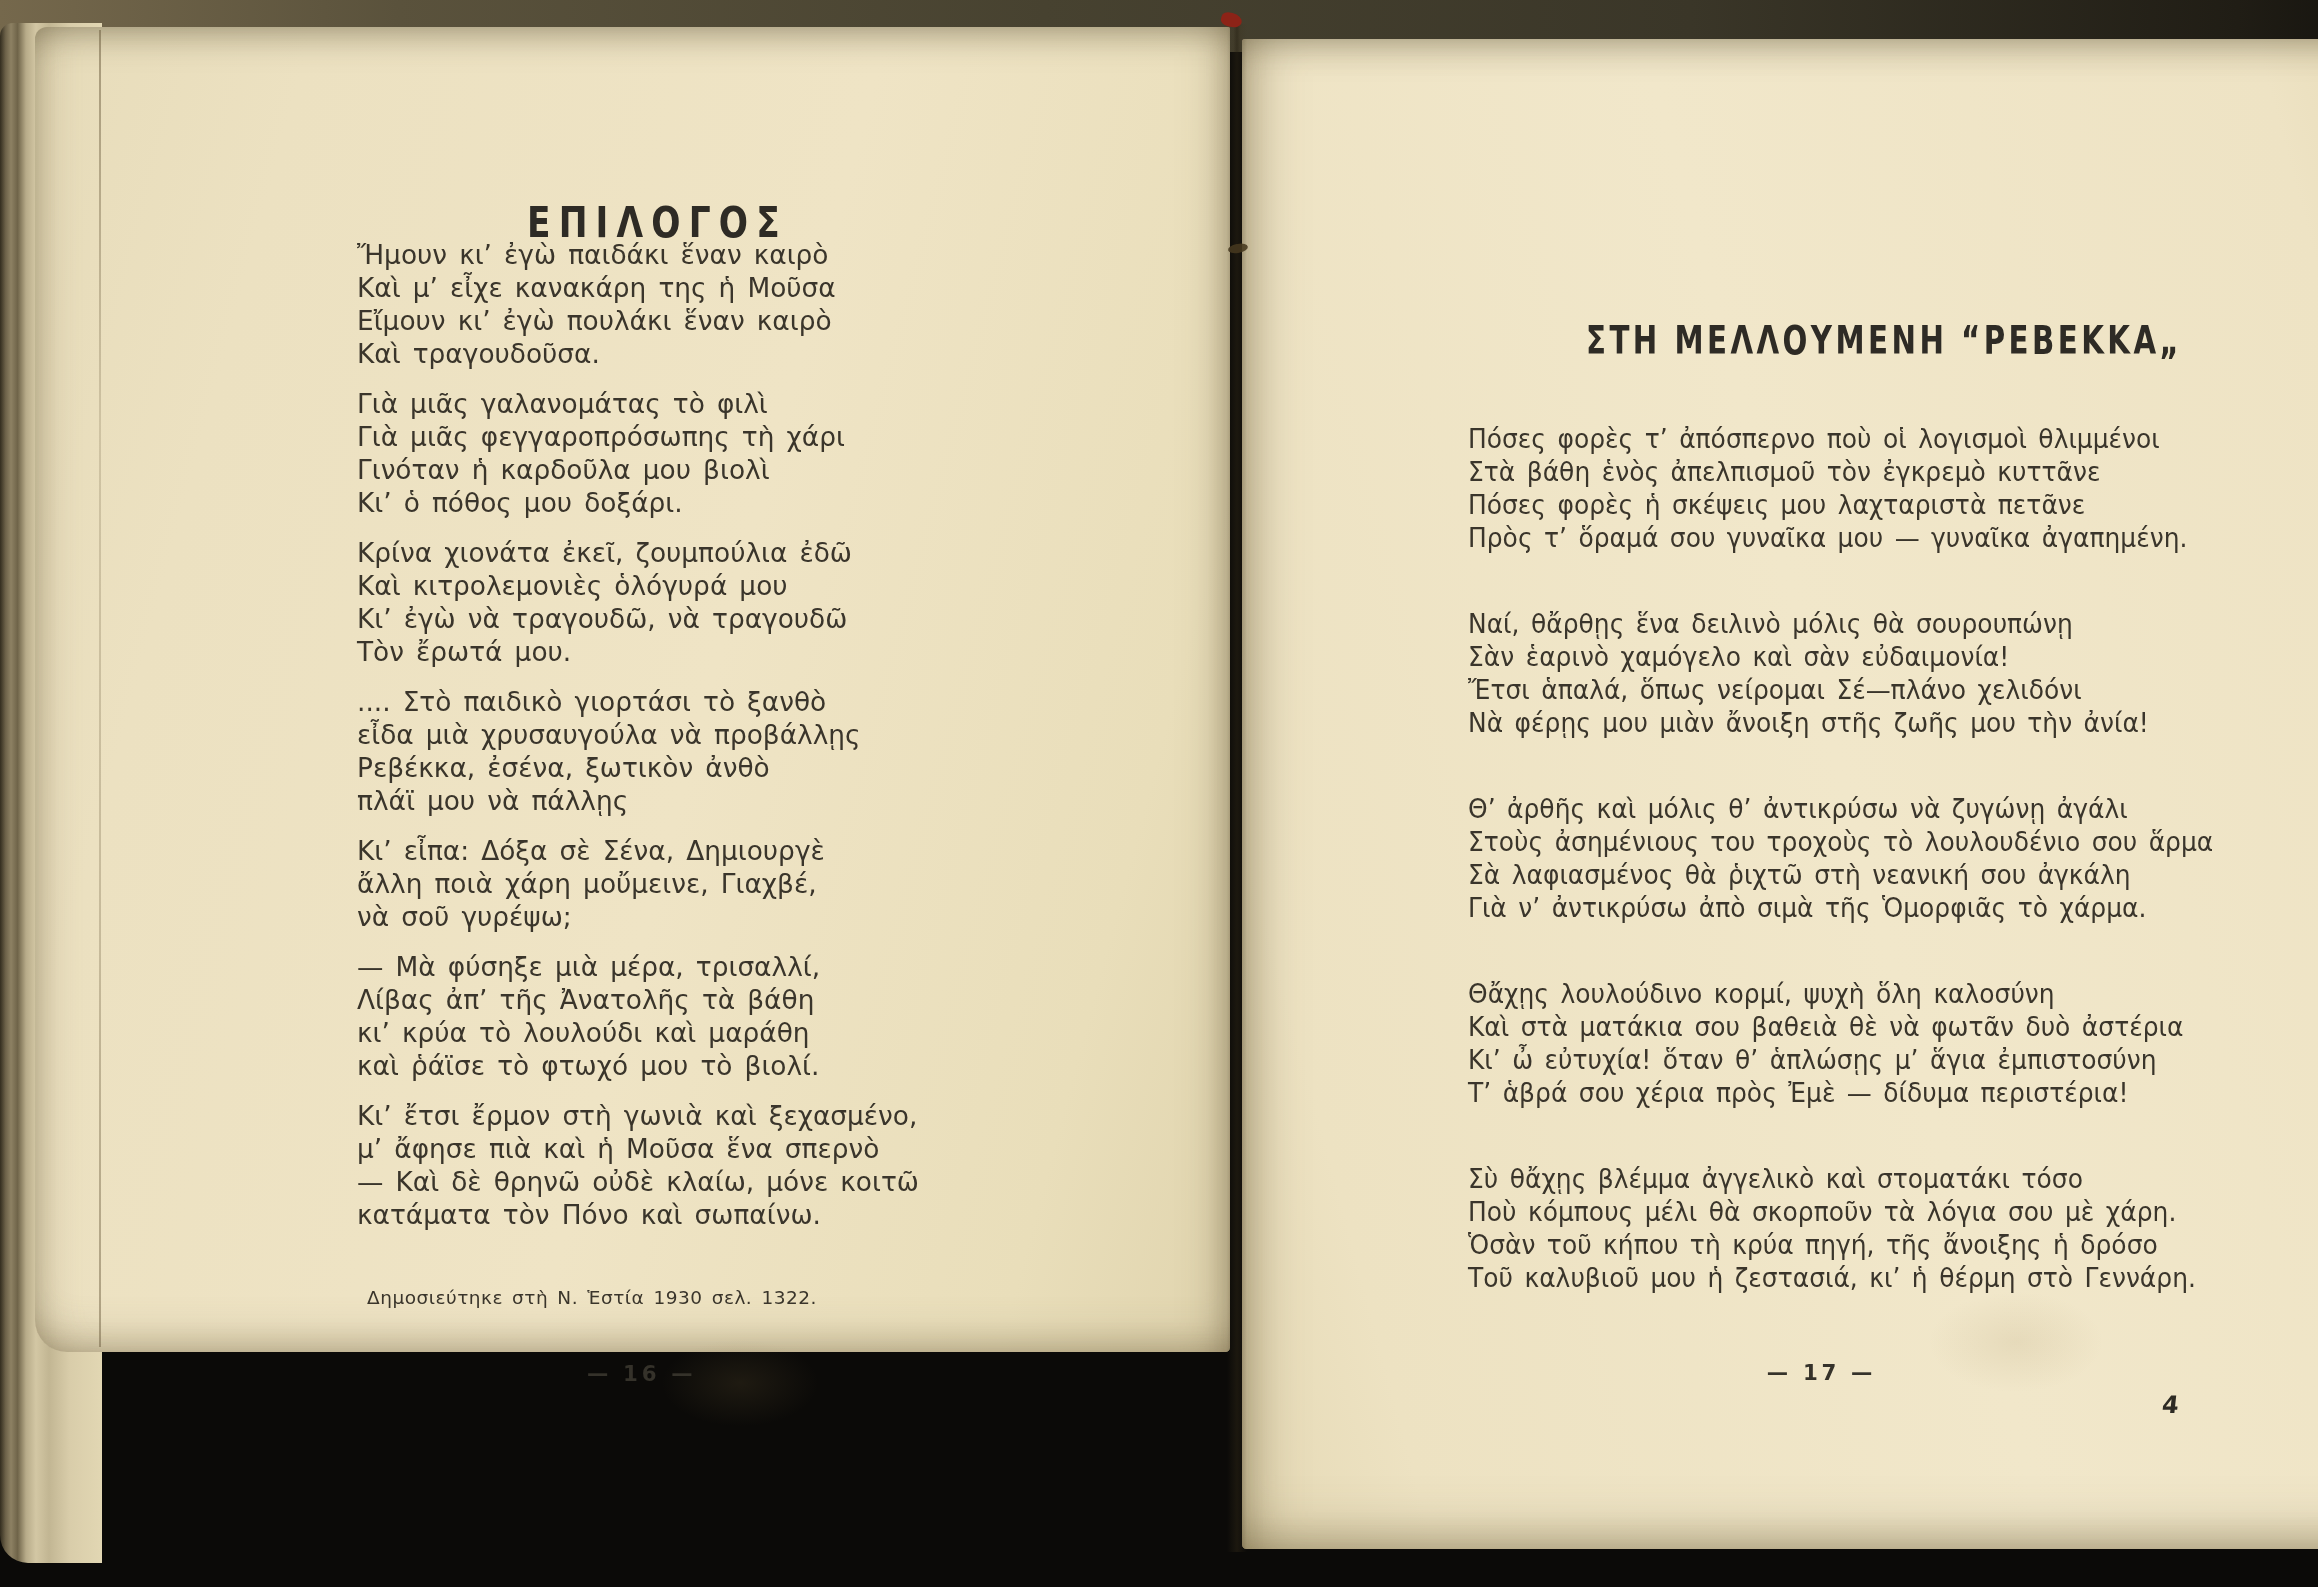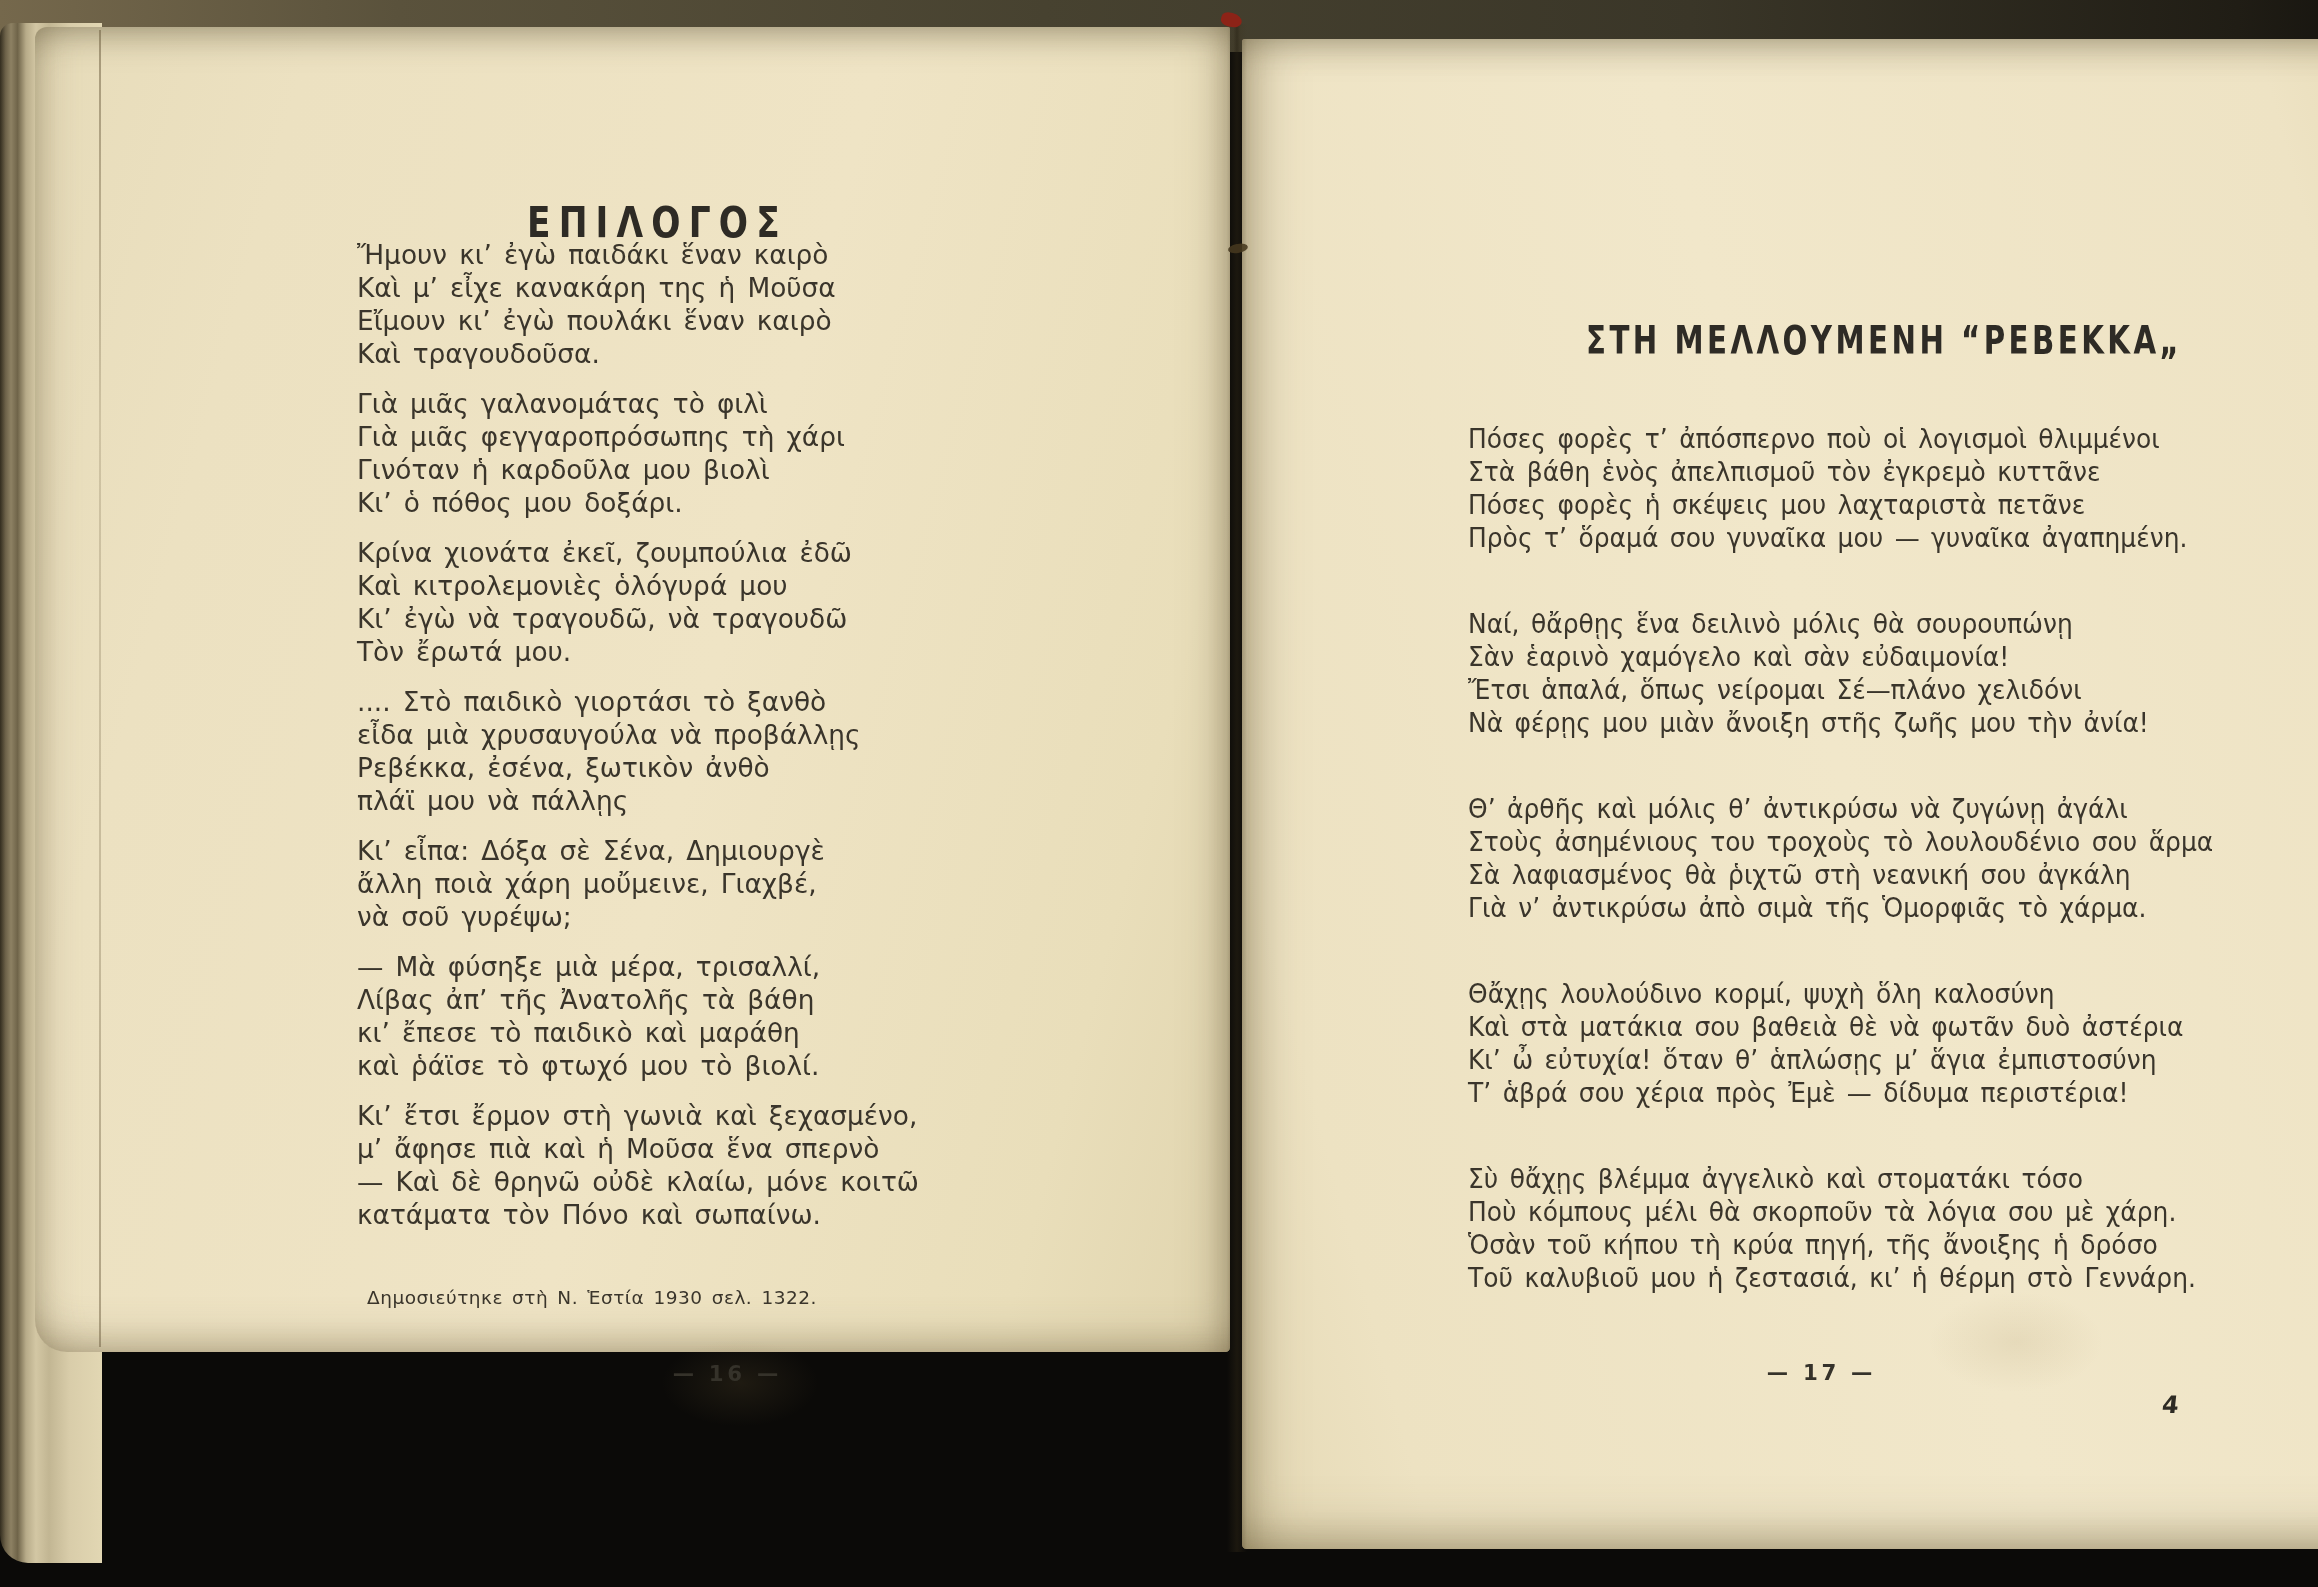--- a/index.html
+++ b/index.html
@@ -92,21 +92,21 @@
   .poem-right .stanza { margin:0 0 53px 0; }
   .footnote {
     position:absolute; left:332px; top:1260px;
     font-size:18.5px; letter-spacing:0.5px; word-spacing:2.8px;
     color: var(--ink, #3a352b); white-space:nowrap;
   }
   .pagenum {
     position:absolute; font-size:21.3px; font-weight:700;
     letter-spacing:3.7px; color:#35322a; white-space:nowrap;
   }
-  .pagenum-left  { left:552px; top:1334px; width:195px; text-align:right; }
+  .pagenum-left  { left:552px; top:1334px; width:195px; text-align:left; }
   .pagenum-right { left:482px; top:1321px; width:195px; text-align:center; }
   .sigmark {
     position:absolute; left:920px; top:1352px; font-size:24px; font-weight:700;
     color:#2e2b24; transform:skewX(-6deg);
   }
 </style>
 </head>
 <body>
 
 <div class="scene">
@@ -142,21 +142,21 @@
           <div class="line">πλάϊ μου νὰ πάλλῃς</div>
         </div>
         <div class="stanza">
           <div class="line">Κι’ εἶπα: Δόξα σὲ Σένα, Δημιουργὲ</div>
           <div class="line">ἄλλη ποιὰ χάρη μοὔμεινε, Γιαχβέ,</div>
           <div class="line">νὰ σοῦ γυρέψω;</div>
         </div>
         <div class="stanza">
           <div class="line">— Μὰ φύσηξε μιὰ μέρα, τρισαλλί,</div>
           <div class="line">Λίβας ἀπ’ τῆς Ἀνατολῆς τὰ βάθη</div>
-          <div class="line">κι’ ἔπεσε τὸ παιδικὸ καὶ μαράθη</div>
+          <div class="line">κι’ κρύα τὸ λουλούδι καὶ μαράθη</div>
           <div class="line">καὶ ῥάϊσε τὸ φτωχό μου τὸ βιολί.</div>
         </div>
         <div class="stanza">
           <div class="line">Κι’ ἔτσι ἔρμον στὴ γωνιὰ καὶ ξεχασμένο,</div>
           <div class="line">μ’ ἄφησε πιὰ καὶ ἡ Μοῦσα ἕνα σπερνὸ</div>
           <div class="line">— Καὶ δὲ θρηνῶ οὐδὲ κλαίω, μόνε κοιτῶ</div>
           <div class="line">κατάματα τὸν Πόνο καὶ σωπαίνω.</div>
         </div>
       </div>
     <div class="footnote">Δημοσιεύτηκε στὴ Ν. Ἑστία 1930 σελ. 1322.</div>

